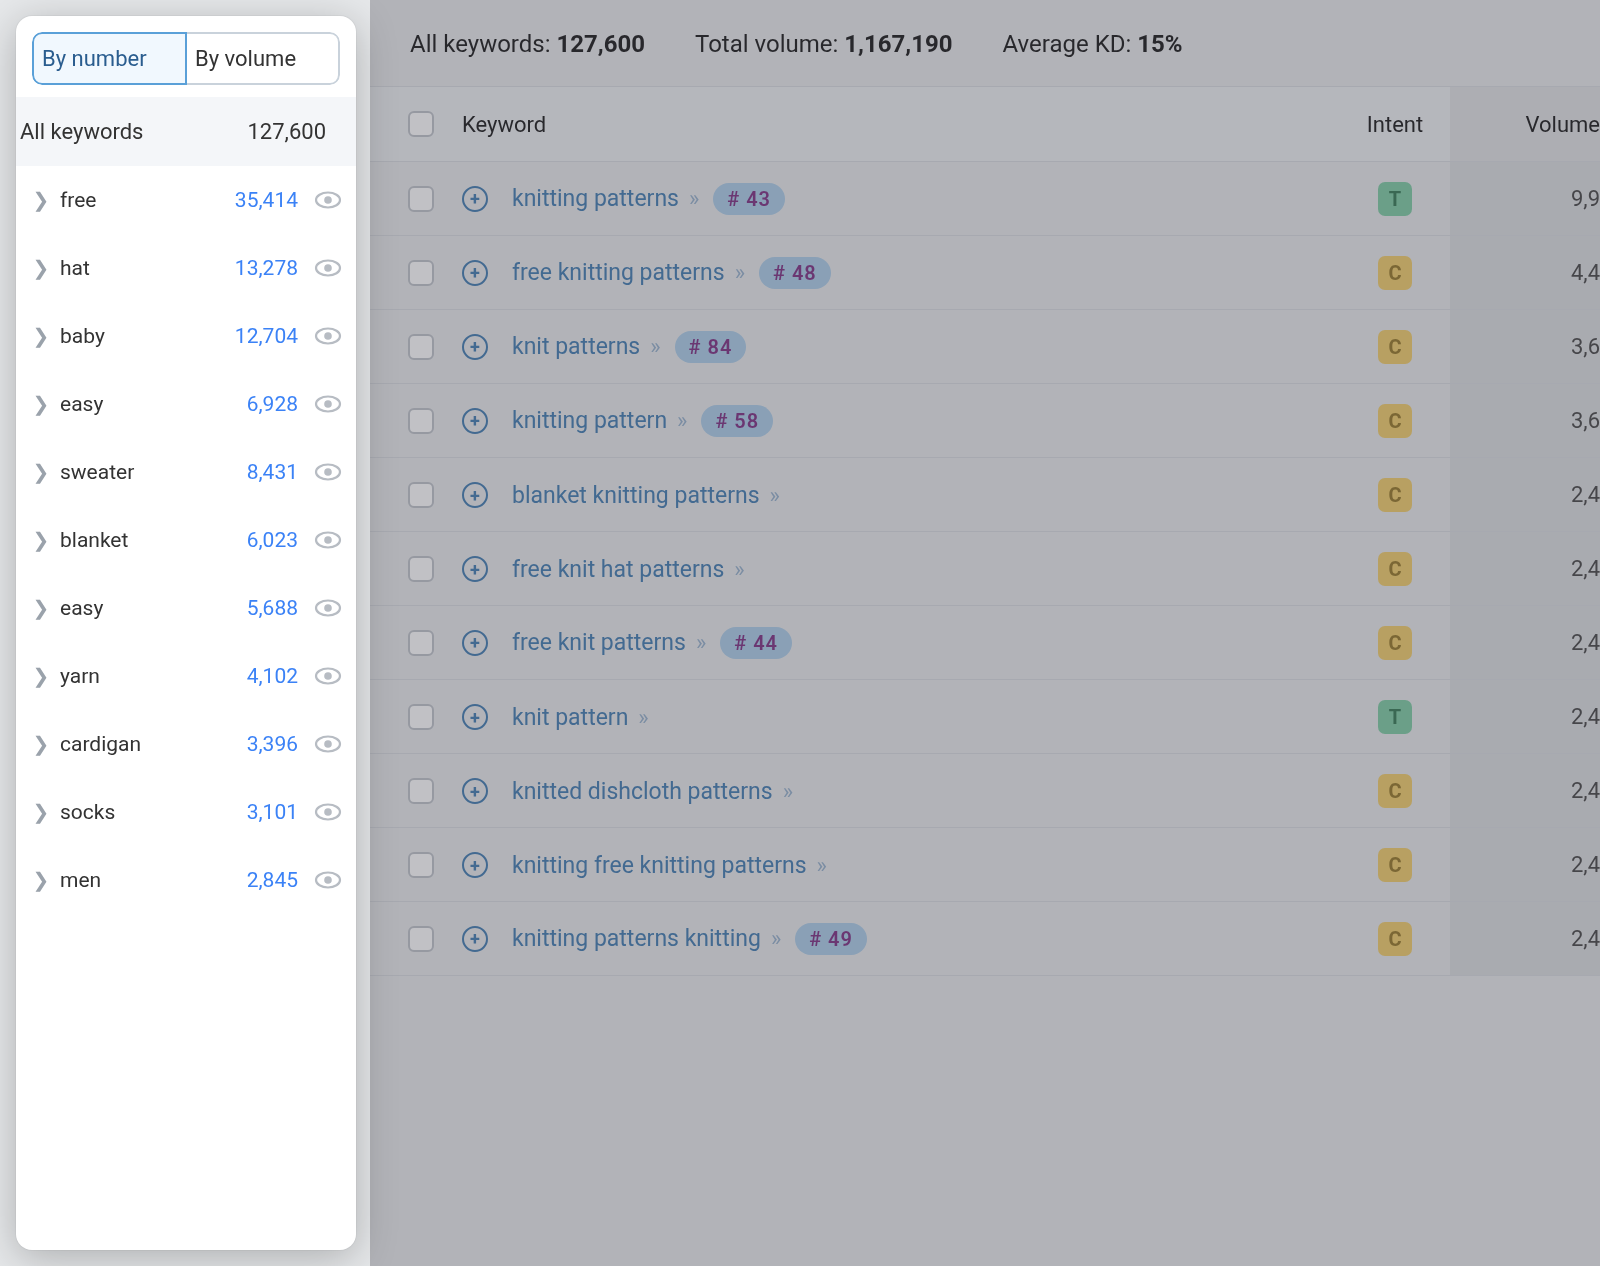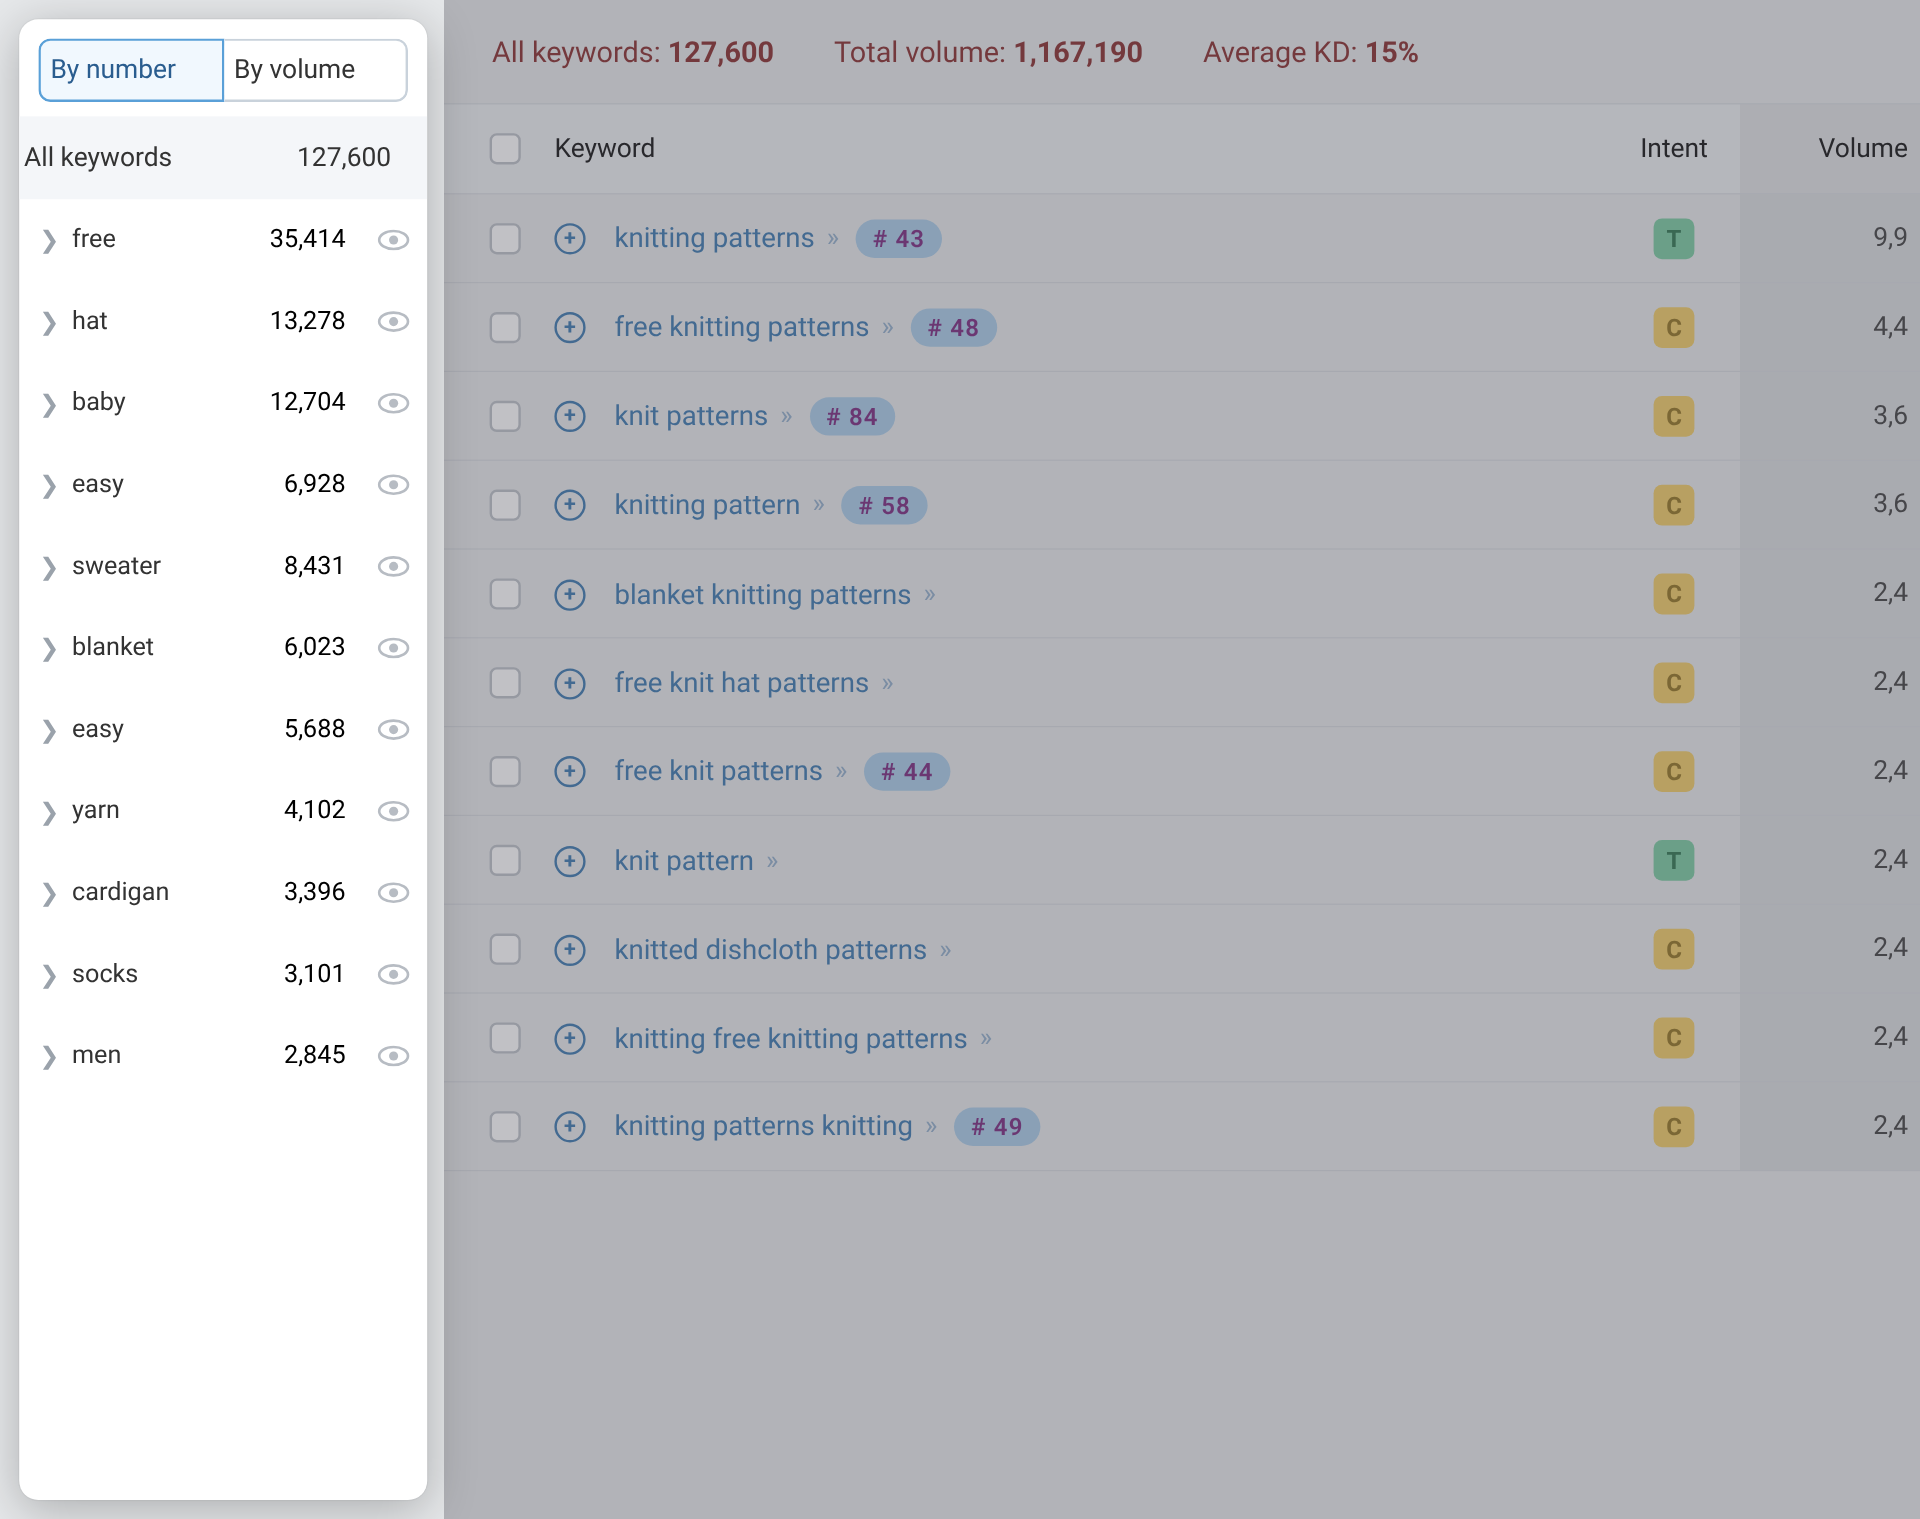--- a/index.html
+++ b/index.html
@@ -30,39 +30,39 @@
     bottom: 0;
     background: rgba(100,100,110,0.4);
     pointer-events: none;
   }
 
   .summary {
     display: flex;
     gap: 50px;
     padding: 0 40px 28px 40px;
     font-size: 24px;
-    color: #7f1d1d;
+    color: #000000;
   }
   .summary b { font-weight: 700; }
 
   .table-head {
     display: flex;
     align-items: center;
     height: 76px;
     border-top: 1px solid #d4d8dd;
     border-bottom: 1px solid #d4d8dd;
     padding-left: 38px;
     background: #eceef1;
     font-size: 22px;
     color: #000000;
   }
   .col-check { width: 54px; display:flex; align-items:center; }
   .col-keyword { flex: 1; }
   .col-intent { width: 110px; text-align:center; }
-  .col-volume { width: 150px; text-align:right; padding-right: 10px; background: rgba(0,0,0,0.06); height:100%; display:flex; align-items:center; justify-content:flex-end; }
+  .col-volume { width: 150px; text-align:right; padding-right: 0; background: rgba(0,0,0,0.06); height:100%; display:flex; align-items:center; justify-content:flex-end; }
 
   .tbody { }
   .trow {
     display: flex;
     align-items: center;
     height: 74px;
     border-bottom: 1px solid #d4d8dd;
     padding-left: 38px;
     font-size: 23px;
   }
@@ -171,21 +171,21 @@
     color:#333;
     gap: 10px;
   }
   .chevron {
     color:#9aa2ab;
     font-size: 20px;
     width: 18px;
     text-align:center;
   }
   .group-name { flex:1; }
-  .group-count { color:#000000; margin-right:16px; font-variant-numeric: tabular-nums;}
+  .group-count { color:#3b82f6; margin-right:6px; font-variant-numeric: tabular-nums;}
   .eye {
     width: 28px; height: 18px;
     position:relative;
     flex-shrink:0;
   }
   .eye svg { display:block; }
 
 </style>
 </head>
 <body>

